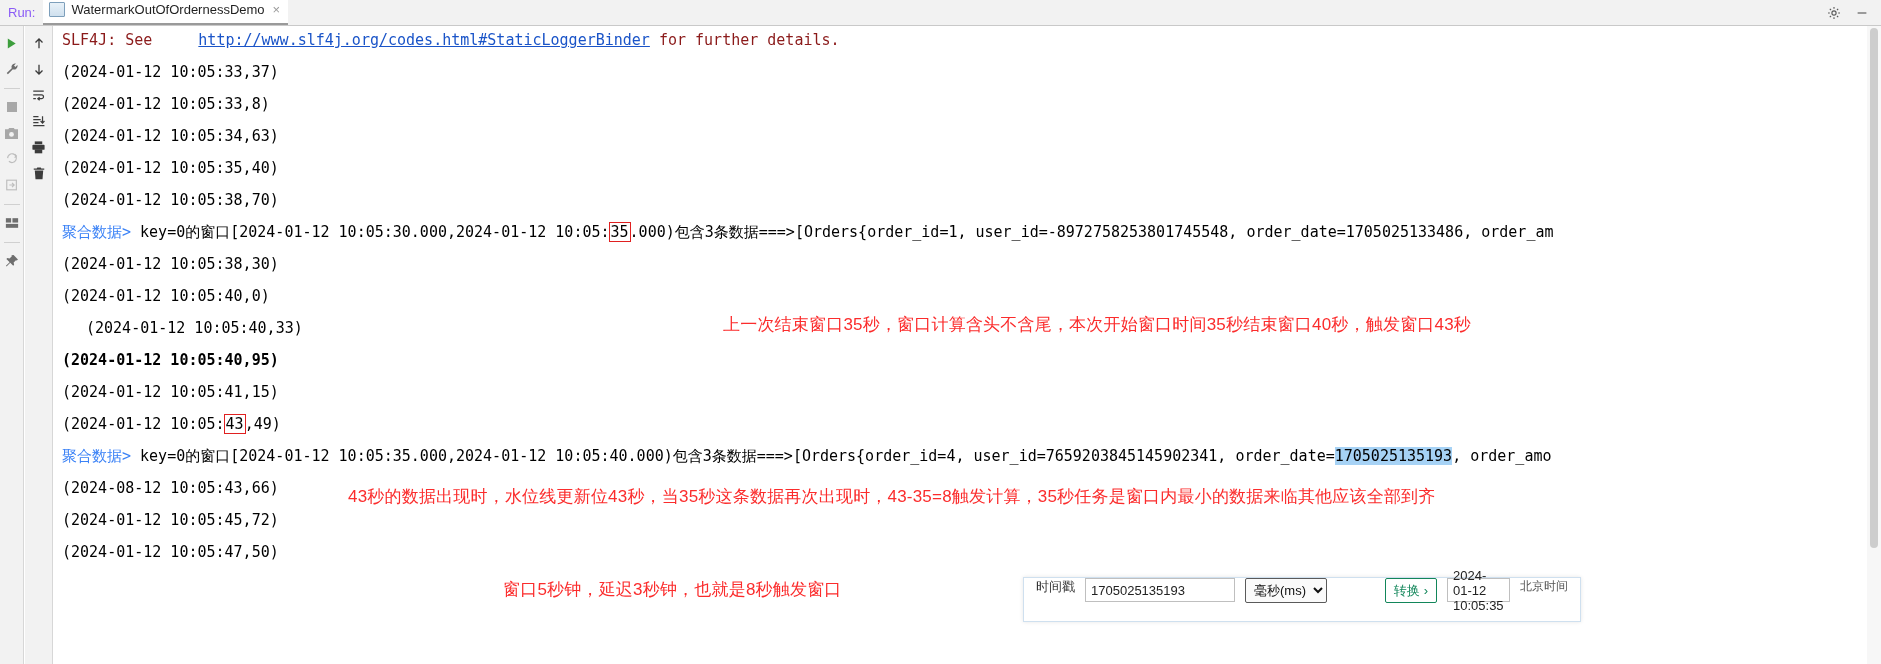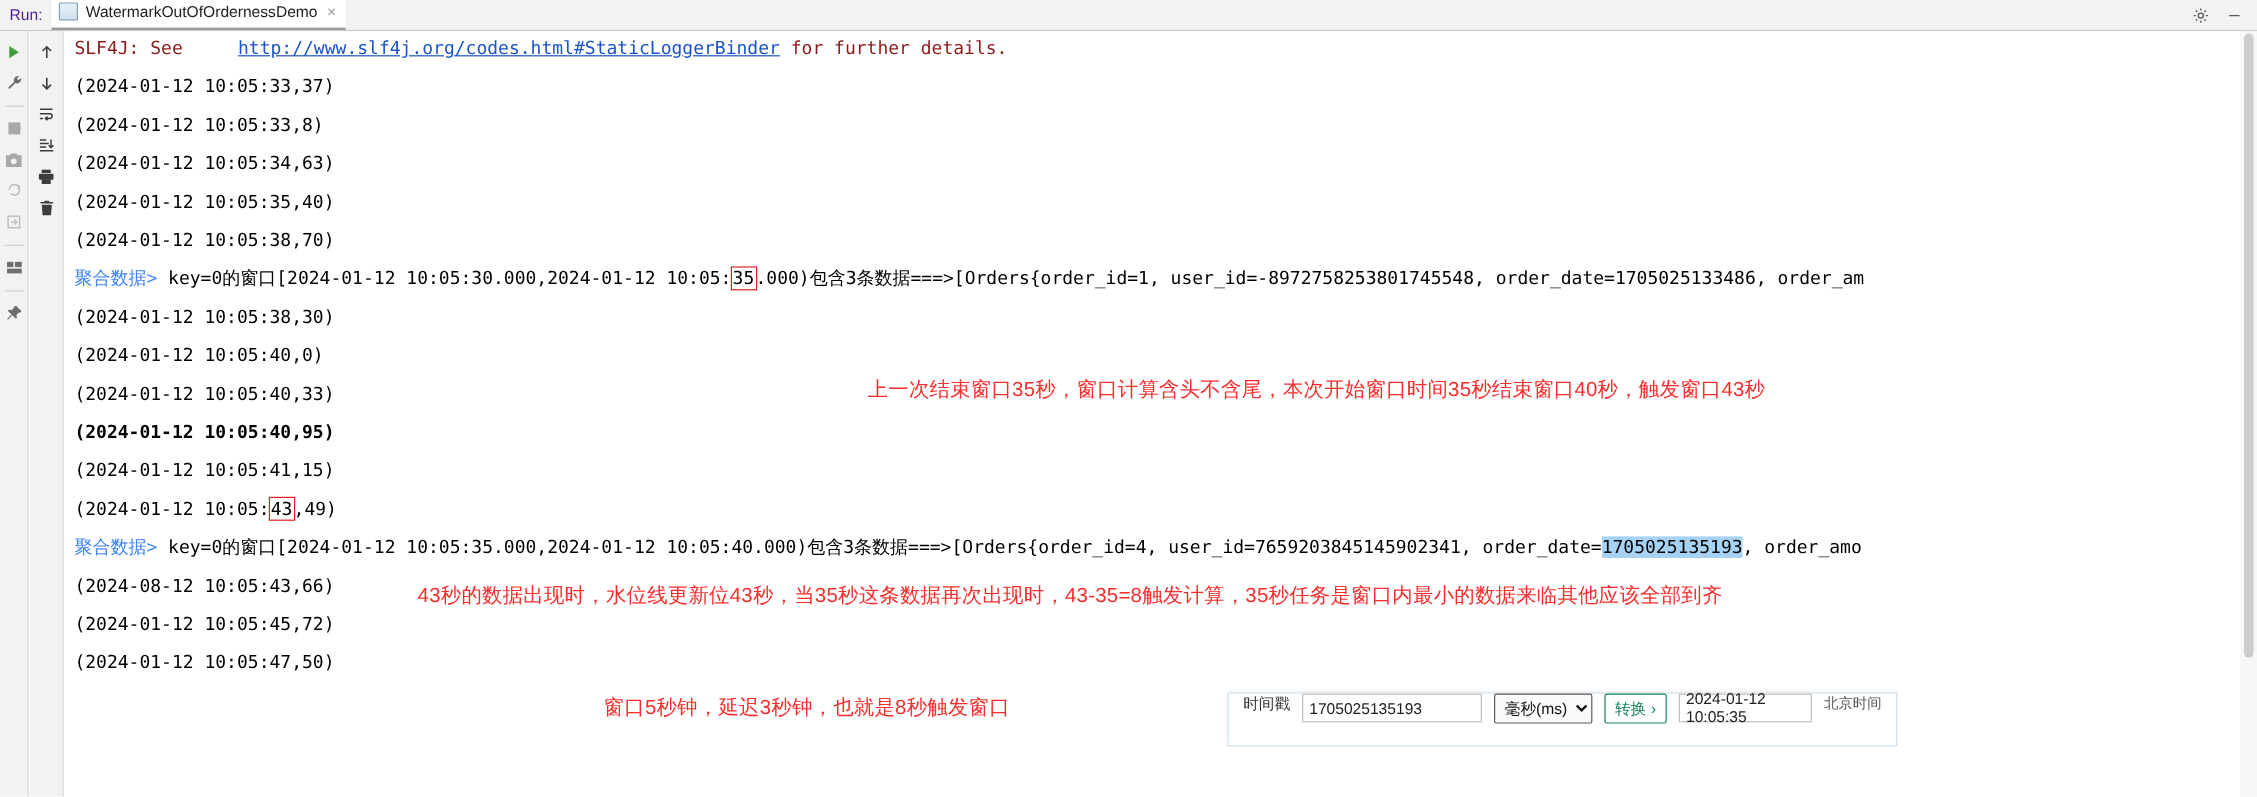--- a/index.html
+++ b/index.html
@@ -22,21 +22,21 @@
     width: 1881px;
     height: 26px;
     background: #f2f2f2;
     border-bottom: 1px solid #c9c9c9;
     display: flex;
     align-items: center;
     box-sizing: border-box;
   }
   .runbar-label {
     font-size: 13px;
-    color: #4c1d95;
+    color: #8b5cf6;
     margin-left: 8px;
     margin-right: 8px;
     white-space: nowrap;
   }
   .run-tab {
     height: 25px;
     display: flex;
     align-items: center;
     padding: 0 8px 4px 6px;
     background: #ffffff;
@@ -208,20 +208,21 @@
     background: #ffffff;
     color: #12865a;
     font-size: 13px;
     display: flex;
     align-items: center;
     justify-content: center;
     gap: 4px;
     padding: 0 6px;
     box-sizing: border-box;
     white-space: nowrap;
+    margin-left: 48px;
   }
   .ts-result {
     width: 144px;
     height: 24px;
     border: 1px solid #bfbfbf;
     font-size: 13px;
     color: #222;
     padding: 0 5px;
     box-sizing: border-box;
     display: flex;
@@ -377,21 +378,21 @@
 <div class="console">
     <div class="logline" style="top: 6px;"><span class="slf4j">SLF4J: See </span><span class="link">http://www.slf4j.org/codes.html#StaticLoggerBinder</span><span class="slf4j"> for further details.</span></div>
     <div class="logline" style="top: 38px;"><span>(2024-01-12 10:05:33,37)</span></div>
     <div class="logline" style="top: 70px;"><span>(2024-01-12 10:05:33,8)</span></div>
     <div class="logline" style="top: 102px;"><span>(2024-01-12 10:05:34,63)</span></div>
     <div class="logline" style="top: 134px;"><span>(2024-01-12 10:05:35,40)</span></div>
     <div class="logline" style="top: 166px;"><span>(2024-01-12 10:05:38,70)</span></div>
     <div class="logline" style="top: 198px;"><span class="agg-prefix">聚合数据&gt; </span><span>key=0的窗口[2024-01-12 10:05:30.000,2024-01-12 10:05:</span><span class="boxed">35</span><span>.000)包含3条数据===&gt;[Orders{order_id=1, user_id=-8972758253801745548, order_date=1705025133486, order_am</span></div>
     <div class="logline" style="top: 230px;"><span>(2024-01-12 10:05:38,30)</span></div>
     <div class="logline" style="top: 262px;"><span>(2024-01-12 10:05:40,0)</span></div>
-    <div class="logline" style="top: 294px;"><span>(2024-01-12 10:05:40,33)</span></div>
+    <div class="logline" style="top: 294px; margin-left: 24px;"><span>(2024-01-12 10:05:40,33)</span></div>
     <div class="logline" style="top: 326px; font-weight: bold;"><span>(2024-01-12 10:05:40,95)</span></div>
     <div class="logline" style="top: 358px;"><span>(2024-01-12 10:05:41,15)</span></div>
     <div class="logline" style="top: 390px;"><span>(2024-01-12 10:05:</span><span class="boxed">43</span><span>,49)</span></div>
     <div class="logline" style="top: 422px;"><span class="agg-prefix">聚合数据&gt; </span><span>key=0的窗口[2024-01-12 10:05:35.000,2024-01-12 10:05:40.000)包含3条数据===&gt;[Orders{order_id=4, user_id=7659203845145902341, order_date=</span><span class="hl-blue">1705025135193</span><span>, order_amo</span></div>
     <div class="logline" style="top: 454px;"><span>(2024-08-12 10:05:43,66)</span></div>
     <div class="logline" style="top: 486px;"><span>(2024-01-12 10:05:45,72)</span></div>
     <div class="logline" style="top: 518px;"><span>(2024-01-12 10:05:47,50)</span></div>
   </div>
 
 <div id="annot-layer">

